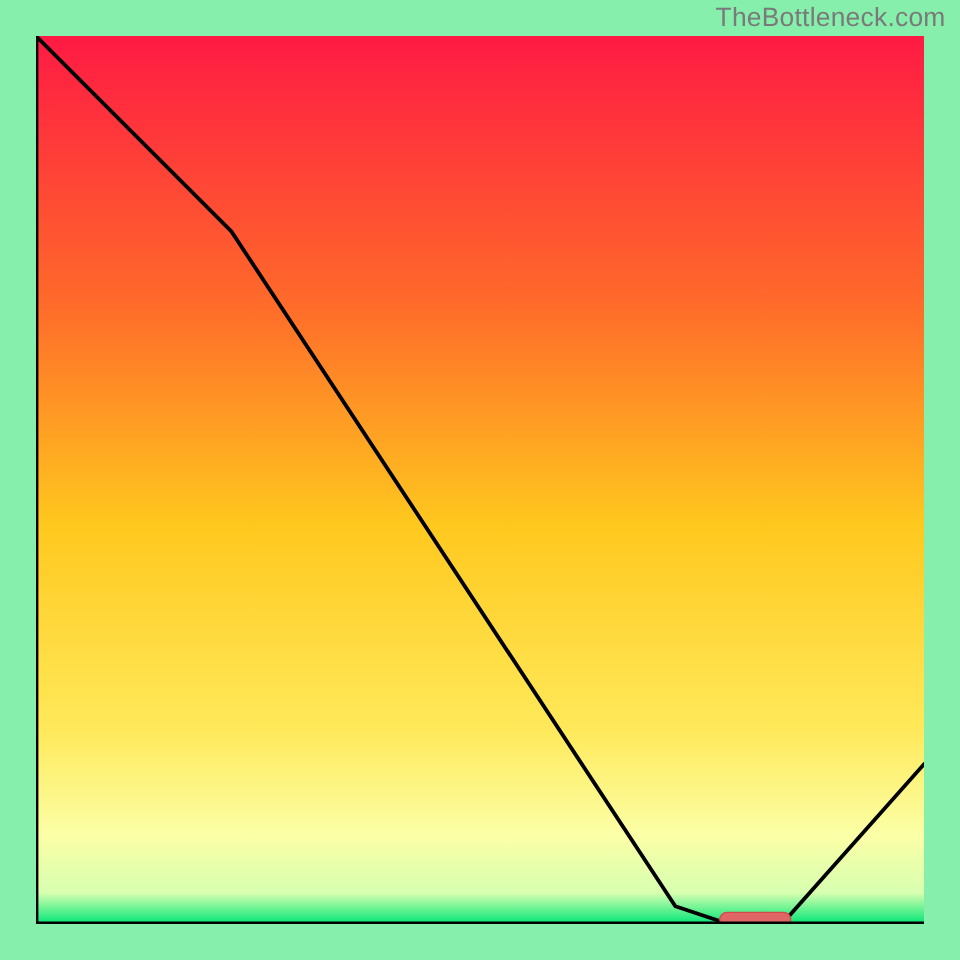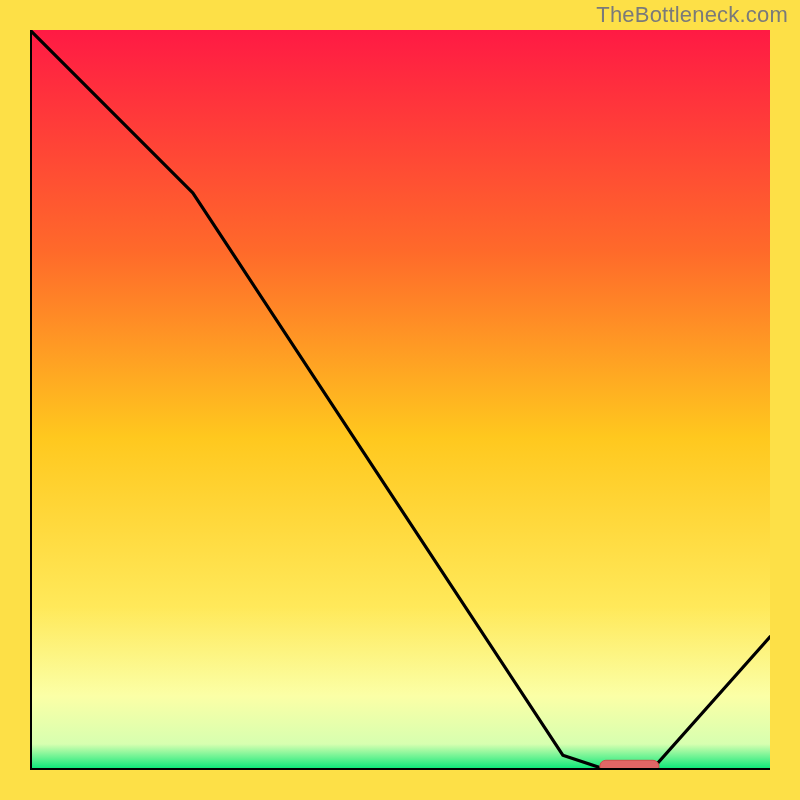--- a/index.html
+++ b/index.html
@@ -8,21 +8,21 @@
     width: 800px;
     height: 800px;
     background: #000;
     font-family: Arial, Helvetica, sans-serif;
     overflow: hidden;
   }
   .frame {
     position: relative;
     width: 800px;
     height: 800px;
-    background: #fde047;
+    background: #86efac;
   }
   .watermark {
     position: absolute;
     top: 2px;
     right: 12px;
     color: #7a7a7a;
     font-size: 22px;
     font-weight: 500;
     letter-spacing: 0.2px;
     user-select: none;

